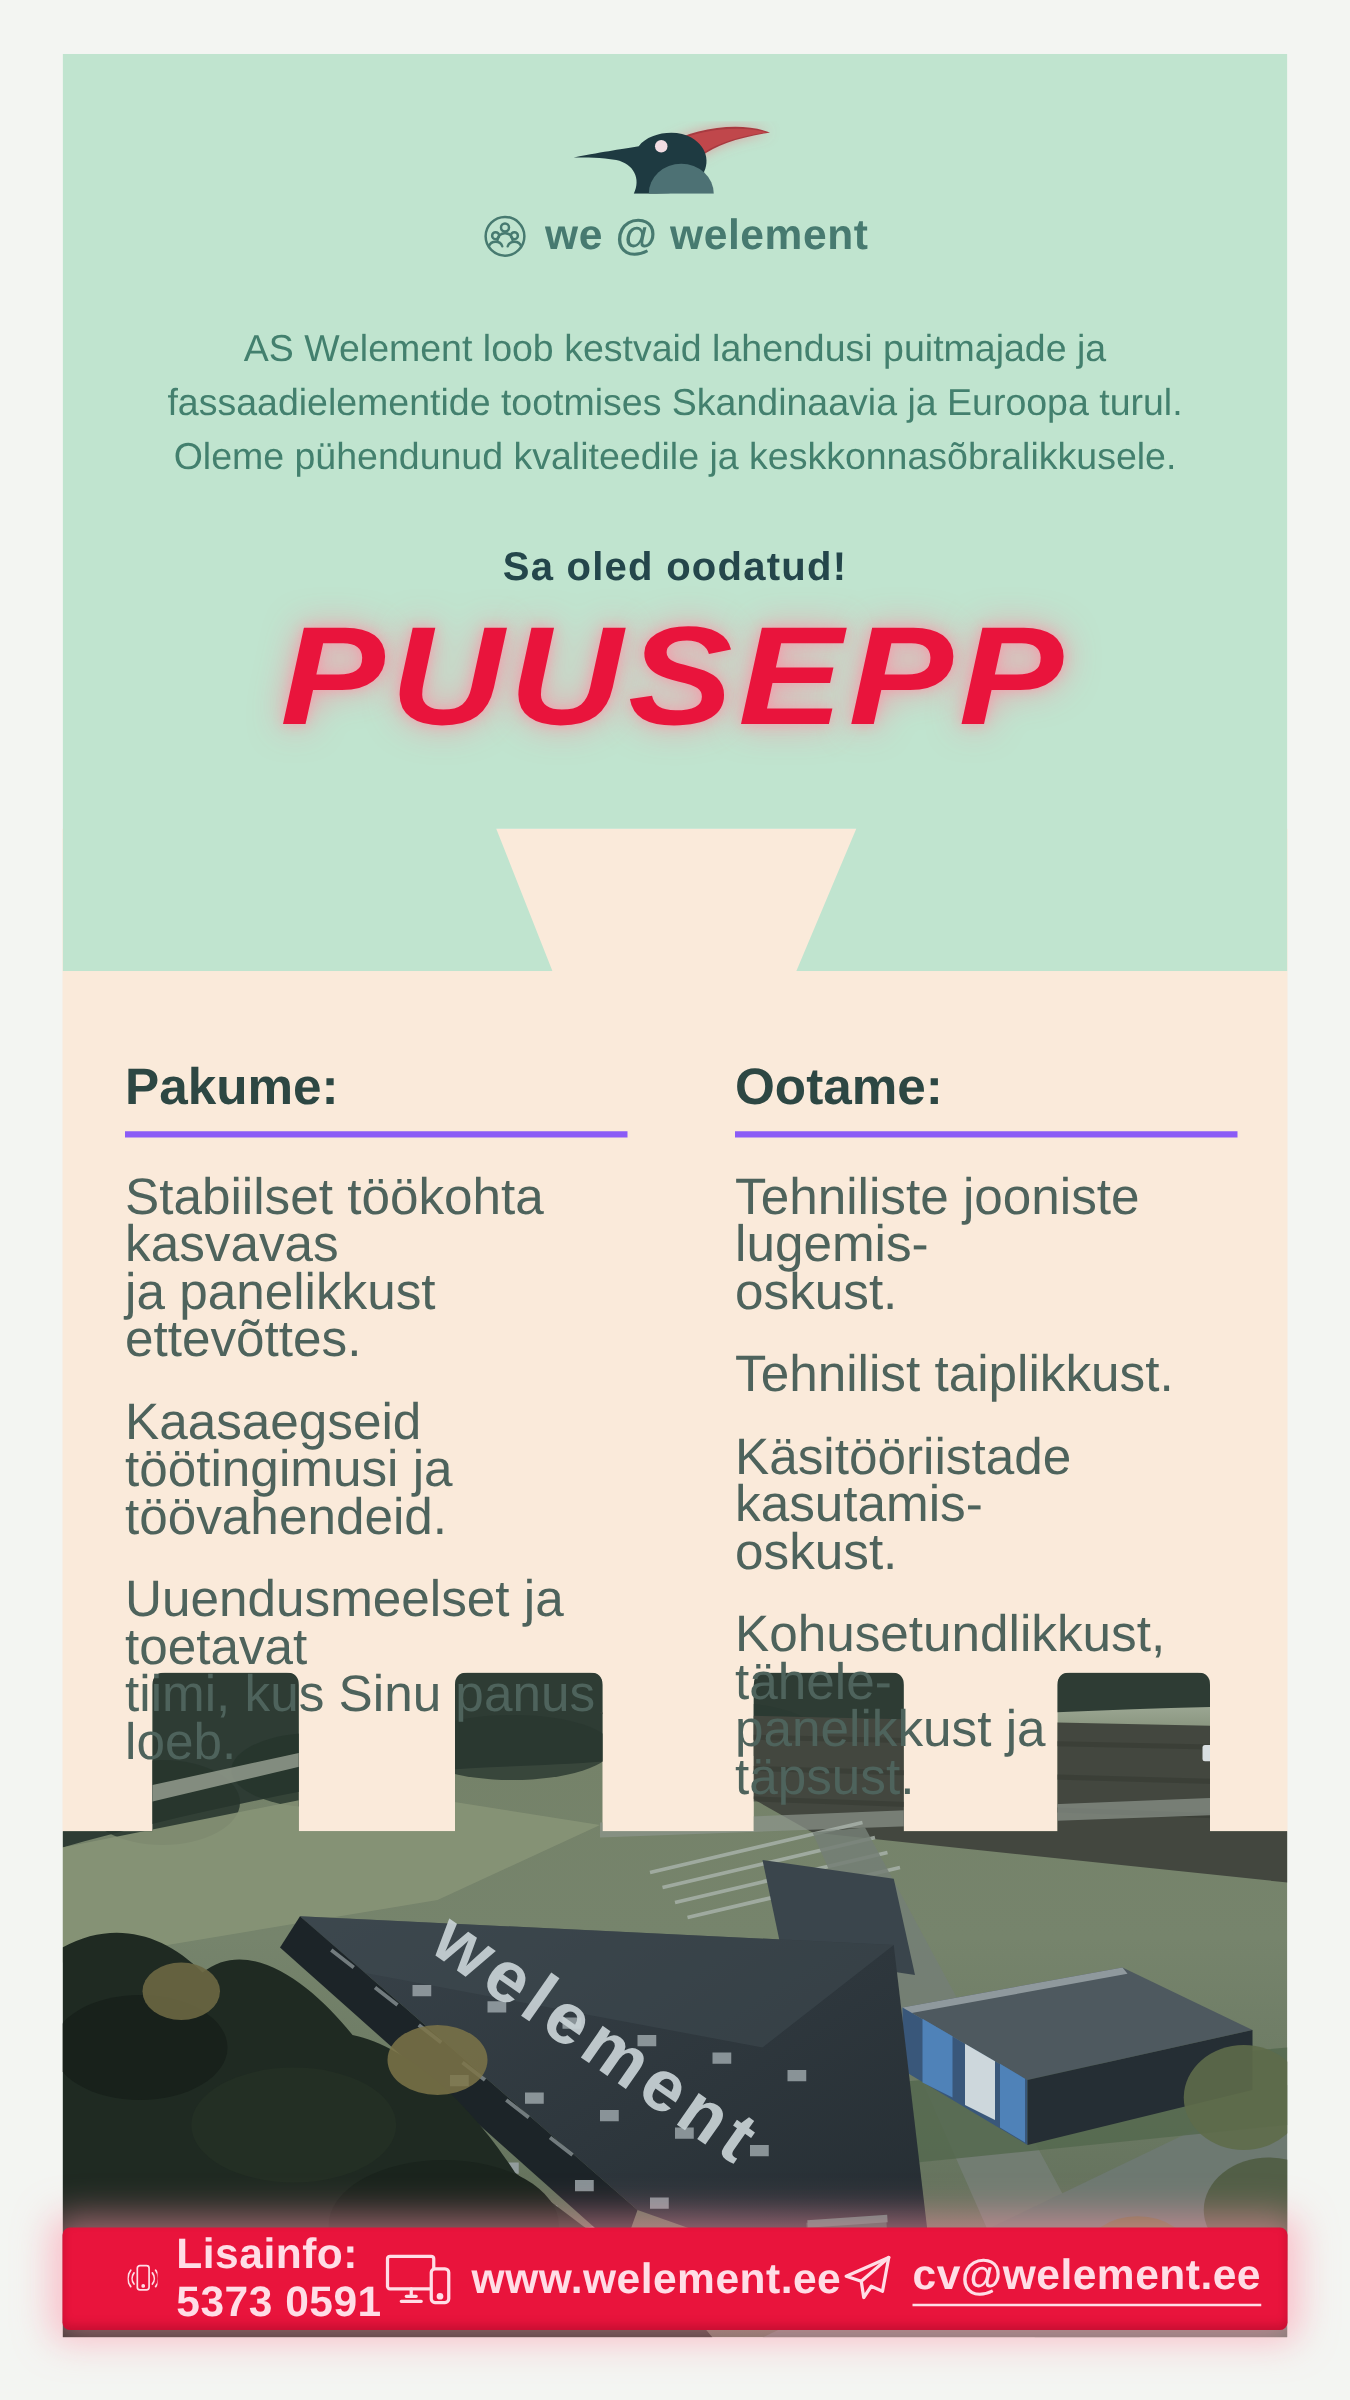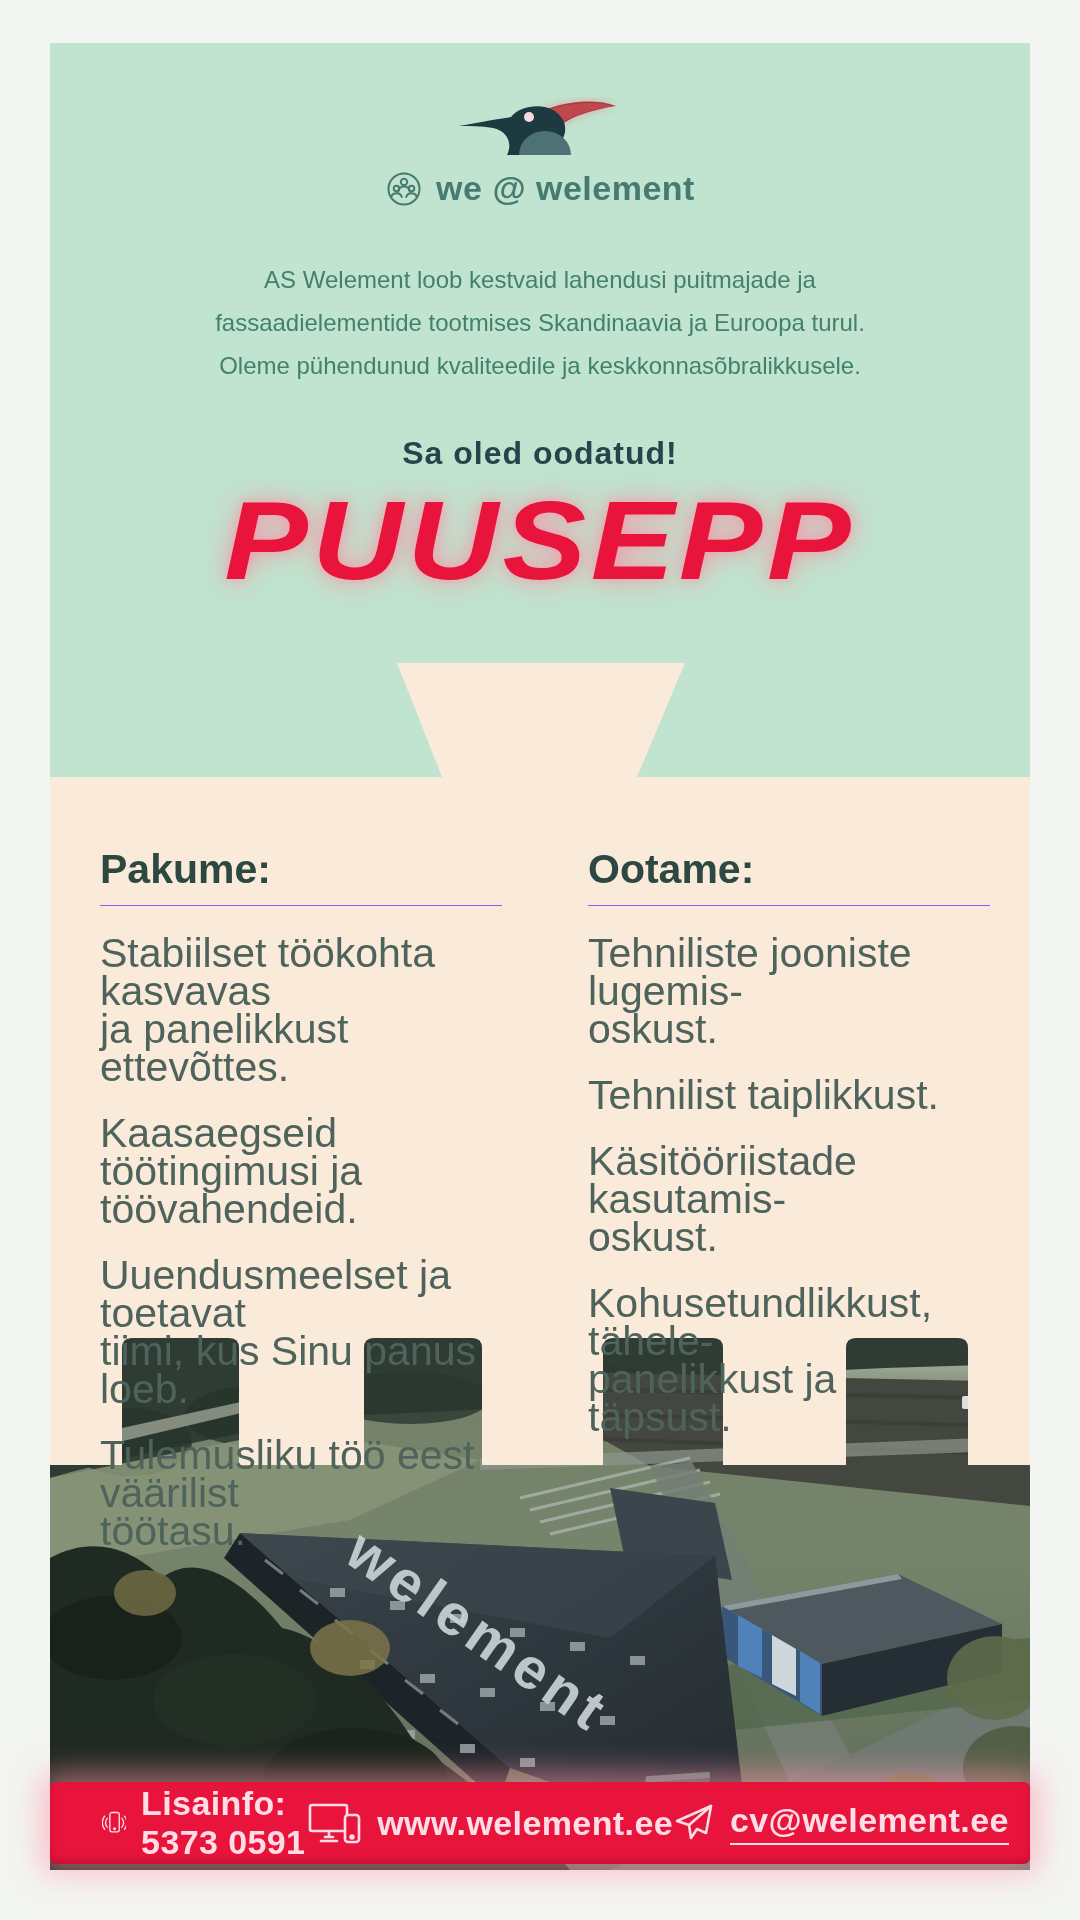--- a/index.html
+++ b/index.html
@@ -15,35 +15,35 @@
   }
   .green-panel{
     position:absolute;left:50px;top:43px;width:980px;height:734px;
     background:var(--mint,#c0e4cf);z-index:2;
     clip-path:polygon(0 0,980px 0,980px 734px,587px 734px,635px 620px,347px 620px,392px 734px,0 734px);
     display:flex;flex-direction:column;align-items:center;
     padding-top:54px;box-sizing:border-box;
   }
   .brand-row{display:flex;align-items:center;gap:13px;margin-top:14px;
     color:var(--brand-teal,#477a70);font-size:34px;font-weight:600;letter-spacing:.5px;justify-content:flex-end;}
-  .intro{margin-top:50px;text-align:center;font-size:24px;line-height:43px;
+  .intro{margin-top:50px;text-align:center;font-size:30px;line-height:43px;
     color:var(--teal-text,#43806e);font-weight:500;}
   .intro span{display:block;}
   .welcome{margin-top:48px;font-size:32px;font-weight:800;color:var(--teal-dark,#24464b);letter-spacing:1px;}
   .puusepp{
     margin-top:10px;font-size:112px;font-weight:800;font-style:italic;
     color:var(--accent-red,#e9143c);letter-spacing:4px;line-height:1.05;
     transform:scaleX(1.12);transform-origin:center;
     text-shadow:0 0 26px rgba(255,130,155,.8),0 0 9px rgba(255,150,170,.65);
   }
   
   .col{position:absolute;top:846px;width:402px;z-index:3;}
   .col-left{left:100px;} .col-right{left:588px;}
   .col h3{margin:0;font-size:41px;font-weight:800;color:var(--heading-dark,#2d4743);
-    padding-bottom:12px;border-bottom:1px solid #8b5cf6;}
+    padding-bottom:12px;border-bottom:5px solid #8b5cf6;}
   .col .items{margin-top:28px;}
   .col p{margin:0 0 28px;font-size:41px;line-height:38px;color:var(--list-text,#4e635c);font-weight:500;}
   .col p span{display:block;}
   
   .photo-svg{position:absolute;left:50px;top:1338px;z-index:2;}
   
   .footer{
     position:absolute;left:50px;top:1782px;width:980px;height:82px;z-index:4;
     background:var(--accent-red,#e9143c);border-radius:6px;
     box-shadow:0 0 28px 10px rgba(255,150,170,.55), inset 0 -4px 8px rgba(110,0,25,.28);
@@ -108,24 +108,20 @@
           <span>Stabiilset töökohta kasvavas</span>
           <span>ja panelikkust ettevõttes.</span>
         </p>
       <p>
           <span>Kaasaegseid töötingimusi ja</span>
           <span>töövahendeid.</span>
         </p>
       <p>
           <span>Uuendusmeelset ja toetavat</span>
           <span>tiimi, kus Sinu panus loeb.</span>
-        </p>
-      <p>
-          <span>Tulemusliku töö eest väärilist</span>
-          <span>töötasu.</span>
         </p>
     </div>
   </div>
 
   <div class="col col-right">
     <h3>Ootame:</h3>
     <div class="items">
       <p>
           <span>Tehniliste jooniste lugemis-</span>
           <span>oskust.</span>

